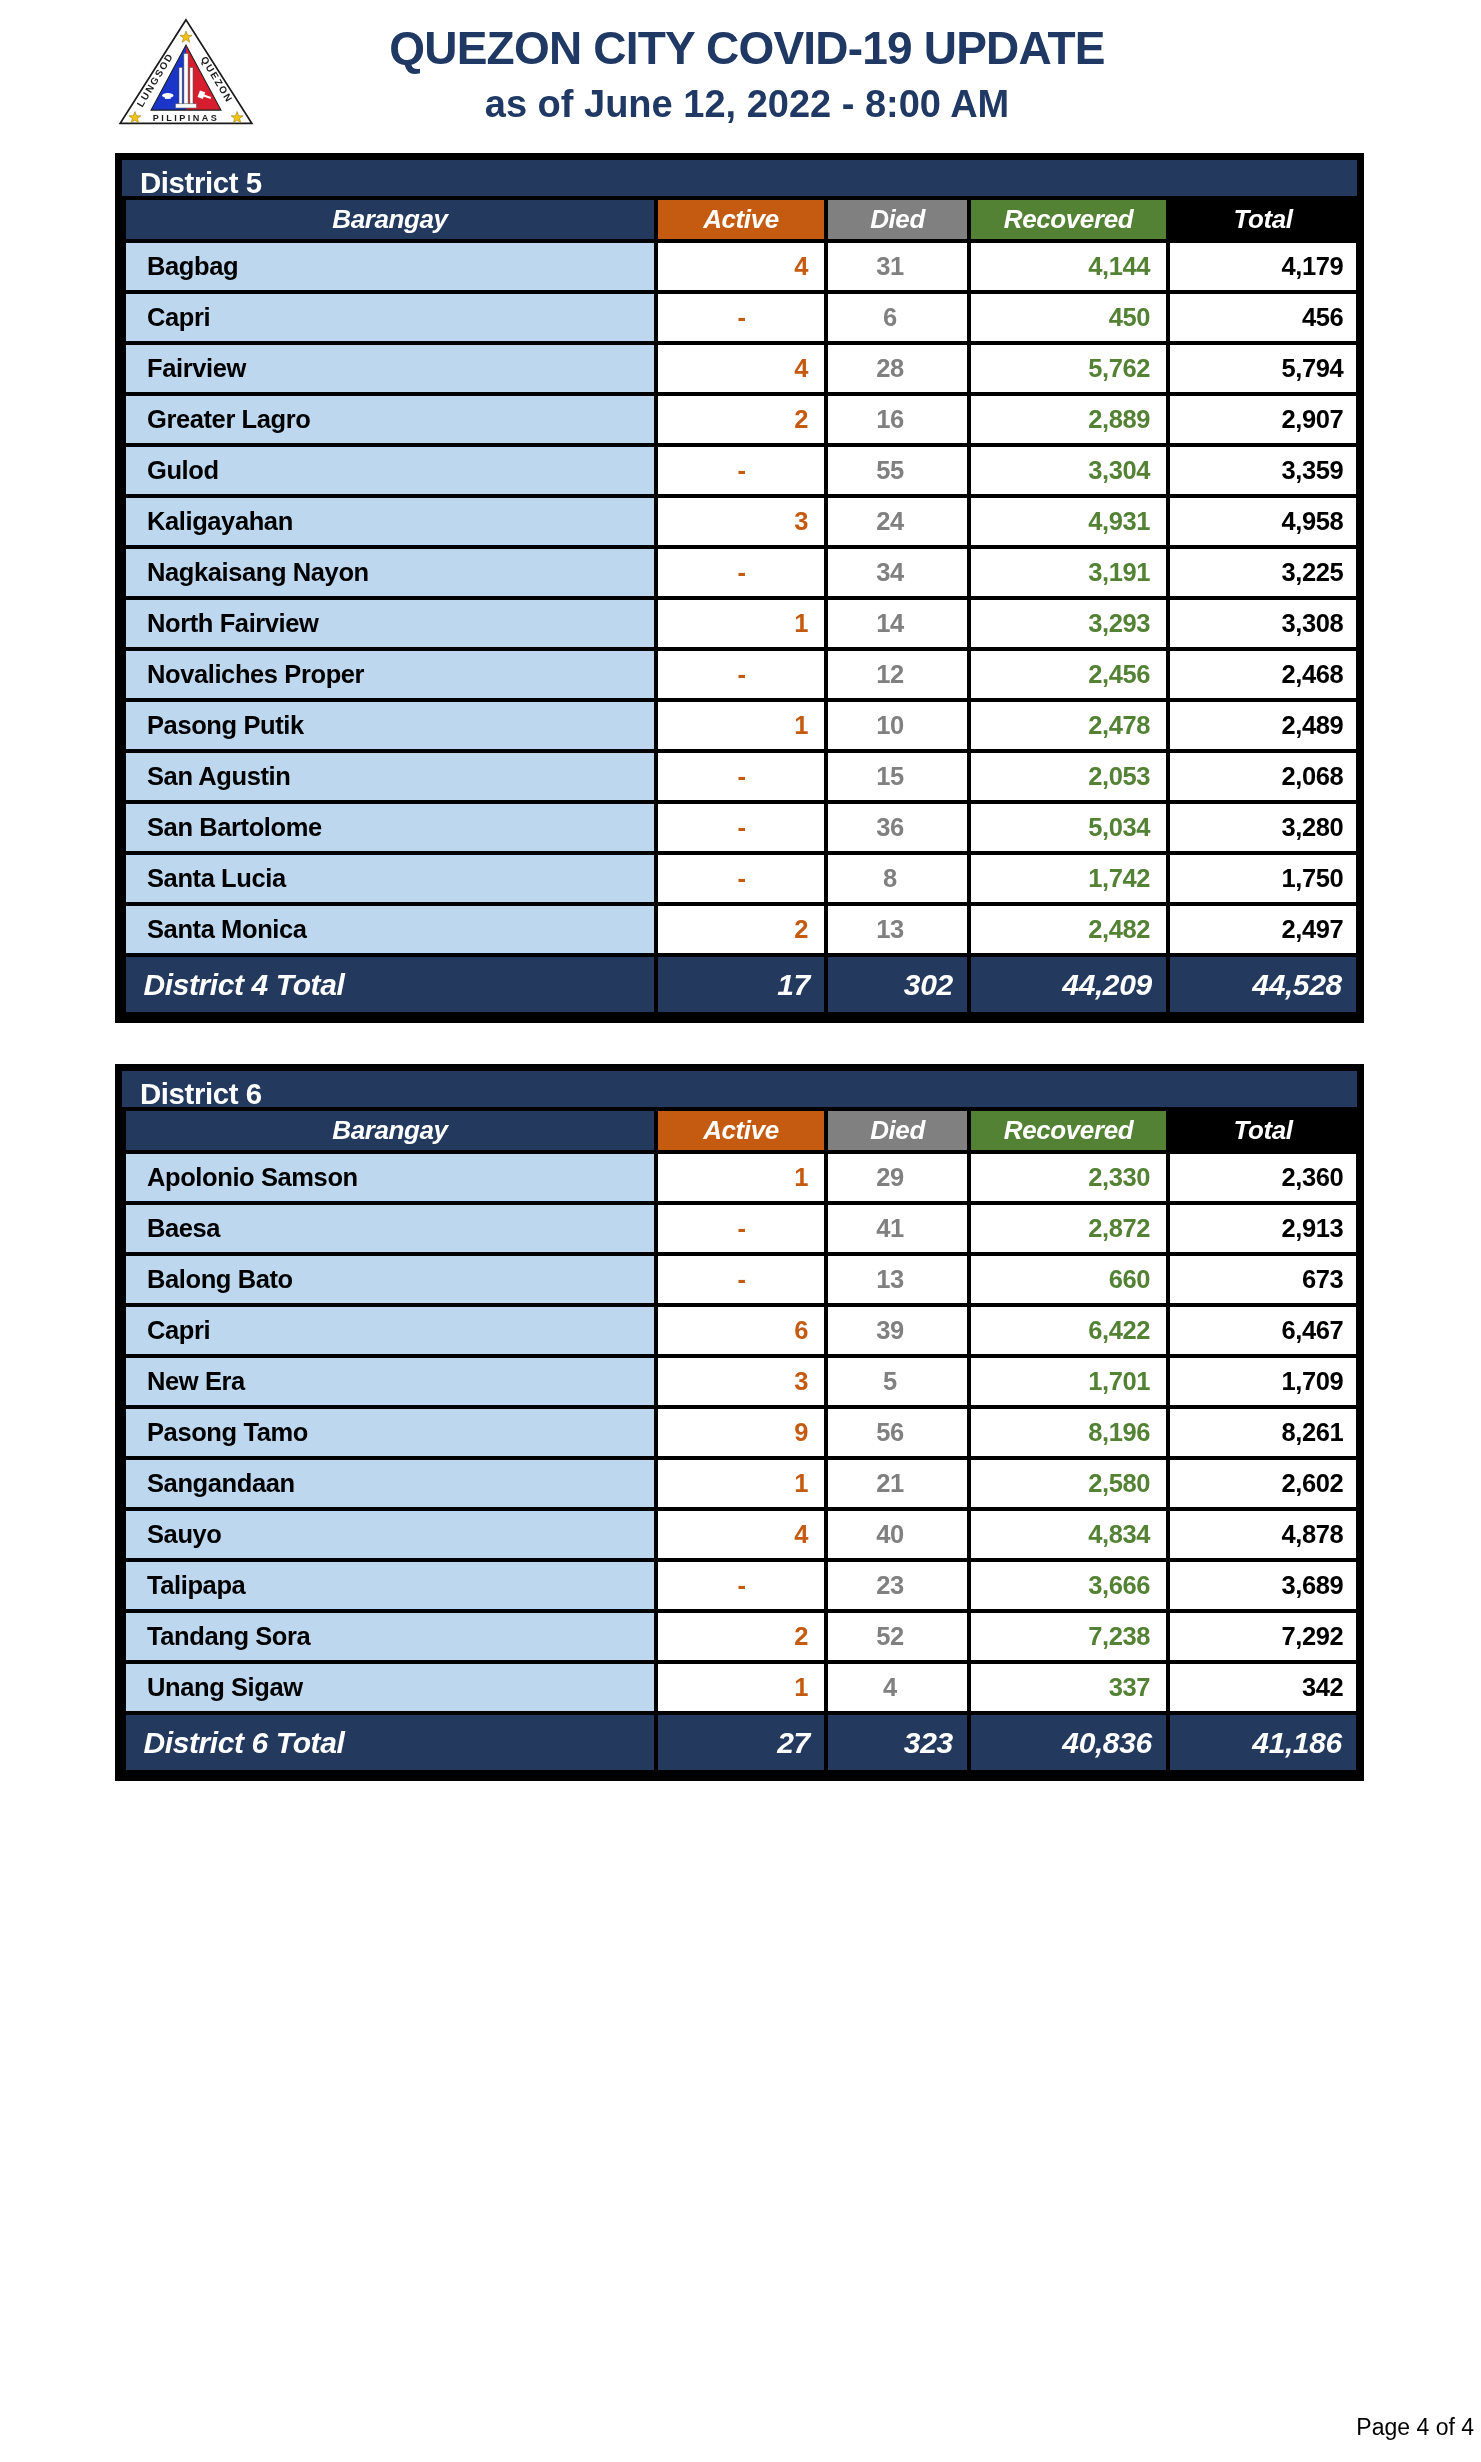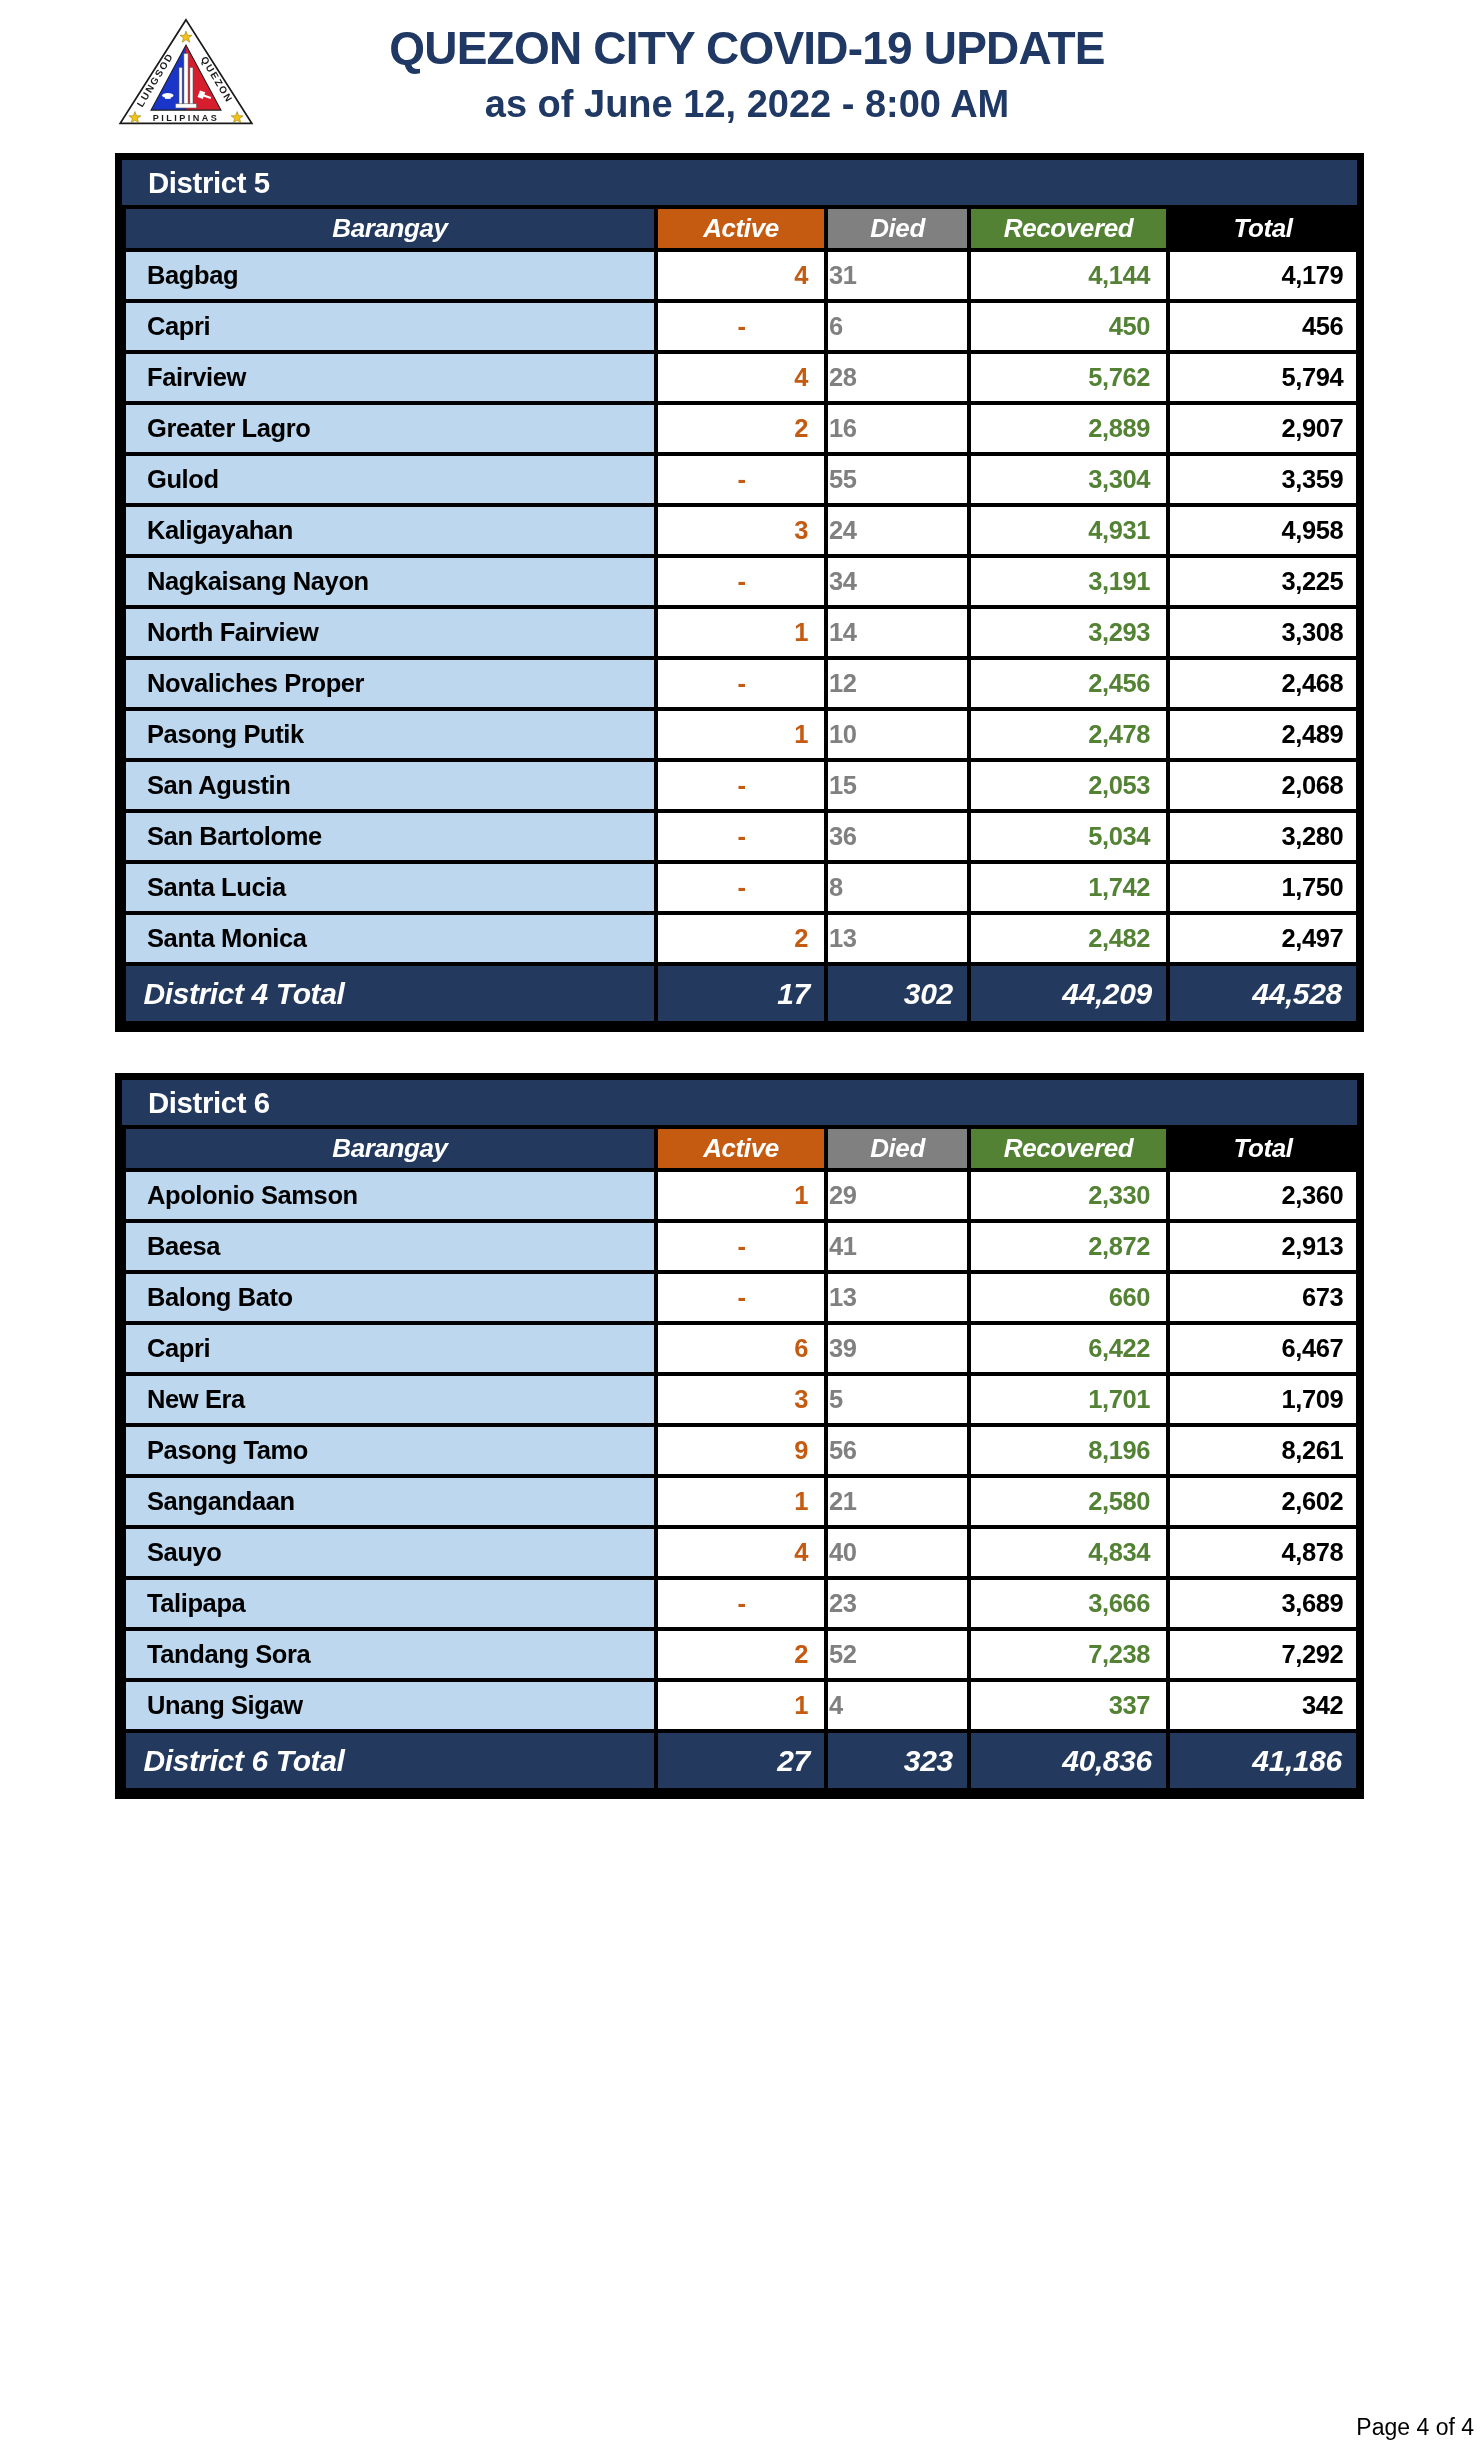--- a/index.html
+++ b/index.html
@@ -18,42 +18,42 @@
   .subtitle{color:var(--title-text,#1F3864);font-size:38px;font-weight:bold;margin:0;}
   
   .qc-table{
     width:1249px;margin-left:115px;border:7.2px solid #000;background:#fff;
     box-sizing:border-box;
   }
   .qc-table.first{margin-top:0px;}
   .qc-table.second{margin-top:41px;}
   .table-title{
     background:var(--navy,#233A5E);color:#fff;font-size:29.4px;font-weight:bold;
-    height:45px;line-height:45px;padding-left:26px;letter-spacing:-0.4px;
+    height:36px;line-height:45px;padding-left:18px;letter-spacing:-0.4px;
   }
   table{border-collapse:collapse;table-layout:fixed;width:100%;}
   col.c-barangay{width:532px;}
   col.c-active{width:170px;}
   col.c-died{width:143px;}
   col.c-recovered{width:199px;}
   col.c-total{width:190px;}
   th,td{border:4px solid #000;overflow:hidden;white-space:nowrap;box-sizing:border-box;}
   thead th{
     color:#fff;font-style:italic;font-weight:bold;font-size:26px;
     text-align:center;height:43px;letter-spacing:-0.4px;
   }
   th.col-barangay{background:var(--navy,#233A5E);}
   th.col-active{background:var(--orange,#C55A11);}
   th.col-died{background:var(--gray,#808080);}
   th.col-recovered{background:var(--green,#548235);}
   th.col-total{background:var(--black,#000);}
   tbody td{height:51px;font-weight:bold;font-size:25.5px;letter-spacing:-0.4px;}
   tbody td.col-barangay{background:var(--row-blue,#BDD7EE);text-align:left;padding-left:21px;color:#000;}
   tbody td.col-active{color:var(--orange,#C55A11);text-align:right;padding-right:16px;}
-  tbody td.col-died{color:var(--gray,#808080);text-align:left;padding-right:16px;}
+  tbody td.col-died{color:var(--gray,#808080);text-align:center;padding-right:16px;}
   tbody td.col-recovered{color:var(--green,#548235);text-align:right;padding-right:16px;}
   tbody td.col-total{color:#000;text-align:right;padding-right:12.7px;}
   tbody td.dash{text-align:center;padding-right:0;}
   tfoot td{
     background:var(--navy,#233A5E);color:#fff;font-weight:bold;font-style:italic;
     height:59px;font-size:30px;text-align:right;padding-right:14.3px;letter-spacing:-0.4px;
   }
   tfoot td.col-barangay{text-align:left;padding-left:17.5px;}
   
   .footer{

